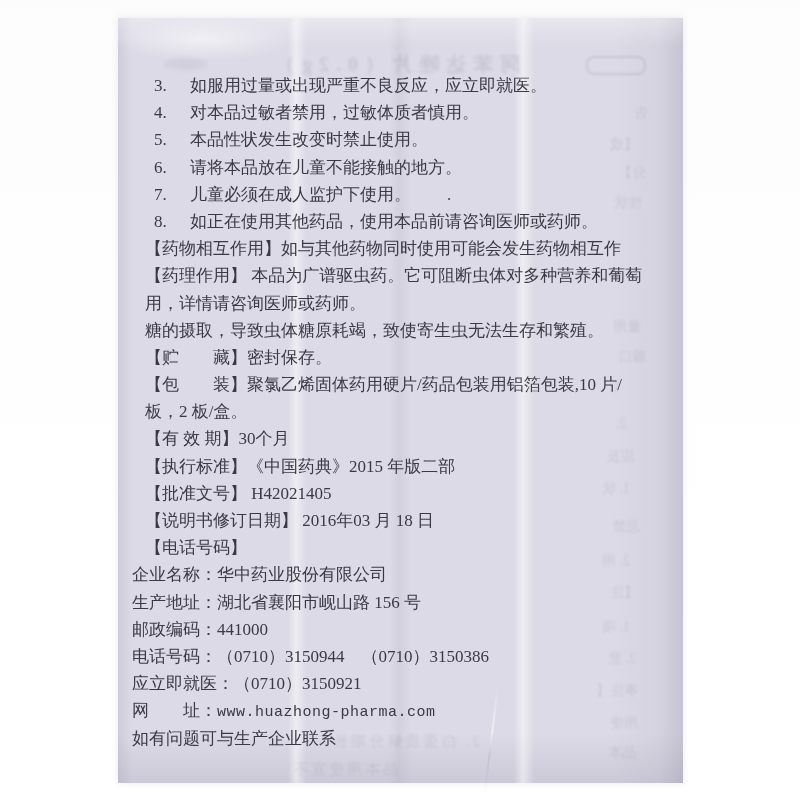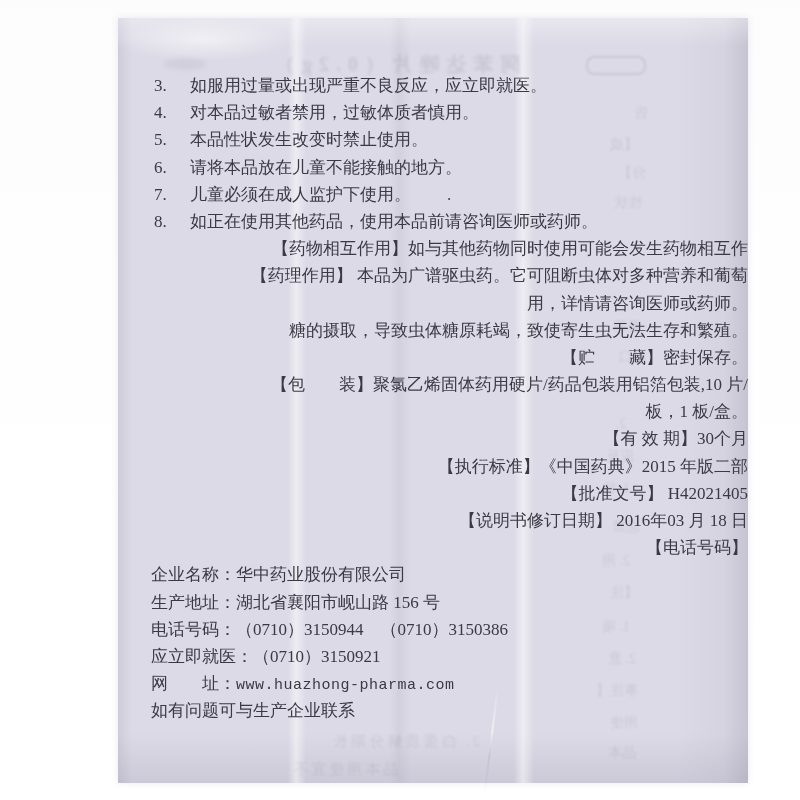--- a/index.html
+++ b/index.html
@@ -5,21 +5,21 @@
   html,body{margin:0;padding:0;}
   body{
     width:800px;height:800px;position:relative;overflow:hidden;
     background:#fdfdfd;
     font-family:"Liberation Serif","DejaVu Serif",serif;
   }
   .stage{position:absolute;inset:0;
     background:linear-gradient(180deg,#fcfcfd 0%,#fefefe 30%,#ffffff 100%);}
   
   .paper{
-    position:absolute;left:118px;top:18px;width:630px;height:765px;
+    position:absolute;left:118px;top:18px;width:565px;height:765px;
     background:#dcdae6;
     box-shadow:0 0 7px rgba(60,60,90,.10);
   }
   .paper::before{ 
     content:"";position:absolute;inset:0;pointer-events:none;
     background:
       radial-gradient(130px 30px at 85px 22px, rgba(255,255,255,.55), rgba(255,255,255,0) 70%),
       linear-gradient(180deg, rgba(255,255,255,.35), rgba(255,255,255,0) 28px),
       linear-gradient(90deg, rgba(0,0,0,0) 170px, rgba(255,255,255,.5) 178px, rgba(0,0,0,0) 188px),
       linear-gradient(90deg, rgba(0,0,0,0) 272px, rgba(86,84,108,.07) 281px, rgba(0,0,0,0) 293px),
@@ -34,22 +34,22 @@
     transform:rotate(7deg);pointer-events:none;
   }
   
   .text-col{
     position:absolute;left:0;top:54px;right:0;
     color:#3a3945;font-size:17px;line-height:27.2px;
   }
   .line{white-space:nowrap;height:27.2px;overflow:visible;}
   .line.list-item{padding-left:36px;}
   .line.list-item .num{display:inline-block;width:36px;}
-  .line.sec,.line.cont{padding-left:27px;text-align:right;}
-  .line.field,.line.footer-note{padding-left:33px;}
+  .line.sec,.line.cont{padding-left:27px;}
+  .line.field,.line.footer-note{padding-left:14px;}
   .line .stray{margin-left:36px;color:#4a4955;}
   .fvalue.mono{font-family:Liberation Mono, monospace;font-size:15px;letter-spacing:.5px;}
   
   .bleed{position:absolute;color:#3f3f58;transform:scaleX(-1);
     filter:blur(1.2px);opacity:.13;pointer-events:none;white-space:nowrap;}
   .bleed-top{left:150px;top:33px;font-size:20px;font-weight:bold;letter-spacing:7px;opacity:.12;filter:blur(1.6px);}
   .bleed-frag{font-size:14px;opacity:.11;}
   .bleed-wide{font-size:15px;opacity:.10;letter-spacing:3px;}
   .stamp-blob{
     position:absolute;left:468px;top:38px;width:56px;height:15px;
@@ -77,28 +77,29 @@
         <div class="line list-item"><span class="num">5.</span><span class="txt">本品性状发生改变时禁止使用。</span></div>
         <div class="line list-item"><span class="num">6.</span><span class="txt">请将本品放在儿童不能接触的地方。</span></div>
         <div class="line list-item"><span class="num">7.</span><span class="txt">儿童必须在成人监护下使用。</span><span class="stray">.</span></div>
         <div class="line list-item"><span class="num">8.</span><span class="txt">如正在使用其他药品，使用本品前请咨询医师或药师。</span></div>
         <div class="line sec"><span class="label">【药物相互作用】</span><span class="sectext">如与其他药物同时使用可能会发生药物相互作</span></div>
         <div class="line sec"><span class="label">【药理作用】</span><span class="sectext"> 本品为广谱驱虫药。它可阻断虫体对多种营养和葡萄</span></div>
         <div class="line cont">用，详情请咨询医师或药师。</div>
         <div class="line cont">糖的摄取，导致虫体糖原耗竭，致使寄生虫无法生存和繁殖。</div>
         <div class="line sec"><span class="label">【贮　　藏】</span><span class="sectext">密封保存。</span></div>
         <div class="line sec"><span class="label">【包　　装】</span><span class="sectext">聚氯乙烯固体药用硬片/药品包装用铝箔包装,10 片/</span></div>
-        <div class="line cont">板，1 板/盒。</div>
+        <div class="line cont">板，2 板/盒。</div>
         <div class="line sec"><span class="label">【有 效 期】</span><span class="sectext">30个月</span></div>
         <div class="line sec"><span class="label">【执行标准】</span><span class="sectext">《中国药典》2015 年版二部</span></div>
         <div class="line sec"><span class="label">【批准文号】</span><span class="sectext"> H42021405</span></div>
         <div class="line sec"><span class="label">【说明书修订日期】</span><span class="sectext"> 2016年03 月 18 日</span></div>
         <div class="line sec"><span class="label">【电话号码】</span><span class="sectext"></span></div>
         <div class="line field"><span class="flabel">企业名称：</span><span class="fvalue">华中药业股份有限公司</span></div>
         <div class="line field"><span class="flabel">生产地址：</span><span class="fvalue">湖北省襄阳市岘山路 156 号</span></div>
+        <div class="line field"><span class="flabel">邮政编码：</span><span class="fvalue">441000</span></div>
         <div class="line field"><span class="flabel">电话号码：</span><span class="fvalue">（0710）3150944　（0710）3150386</span></div>
         <div class="line field"><span class="flabel">应立即就医：</span><span class="fvalue">（0710）3150921</span></div>
         <div class="line field"><span class="flabel">网　　址：</span><span class="fvalue mono">www.huazhong-pharma.com</span></div>
         <div class="line footer-note">如有问题可与生产企业联系</div>
       </div>
 
     <div id="bleed-layer">
         <span class="bleed bleed-frag" style="top: 86px; left: 516px;">告</span>
         <span class="bleed bleed-frag" style="top: 118px; left: 492px;">【成</span>
         <span class="bleed bleed-frag" style="top: 146px; left: 500px;">分】</span>

